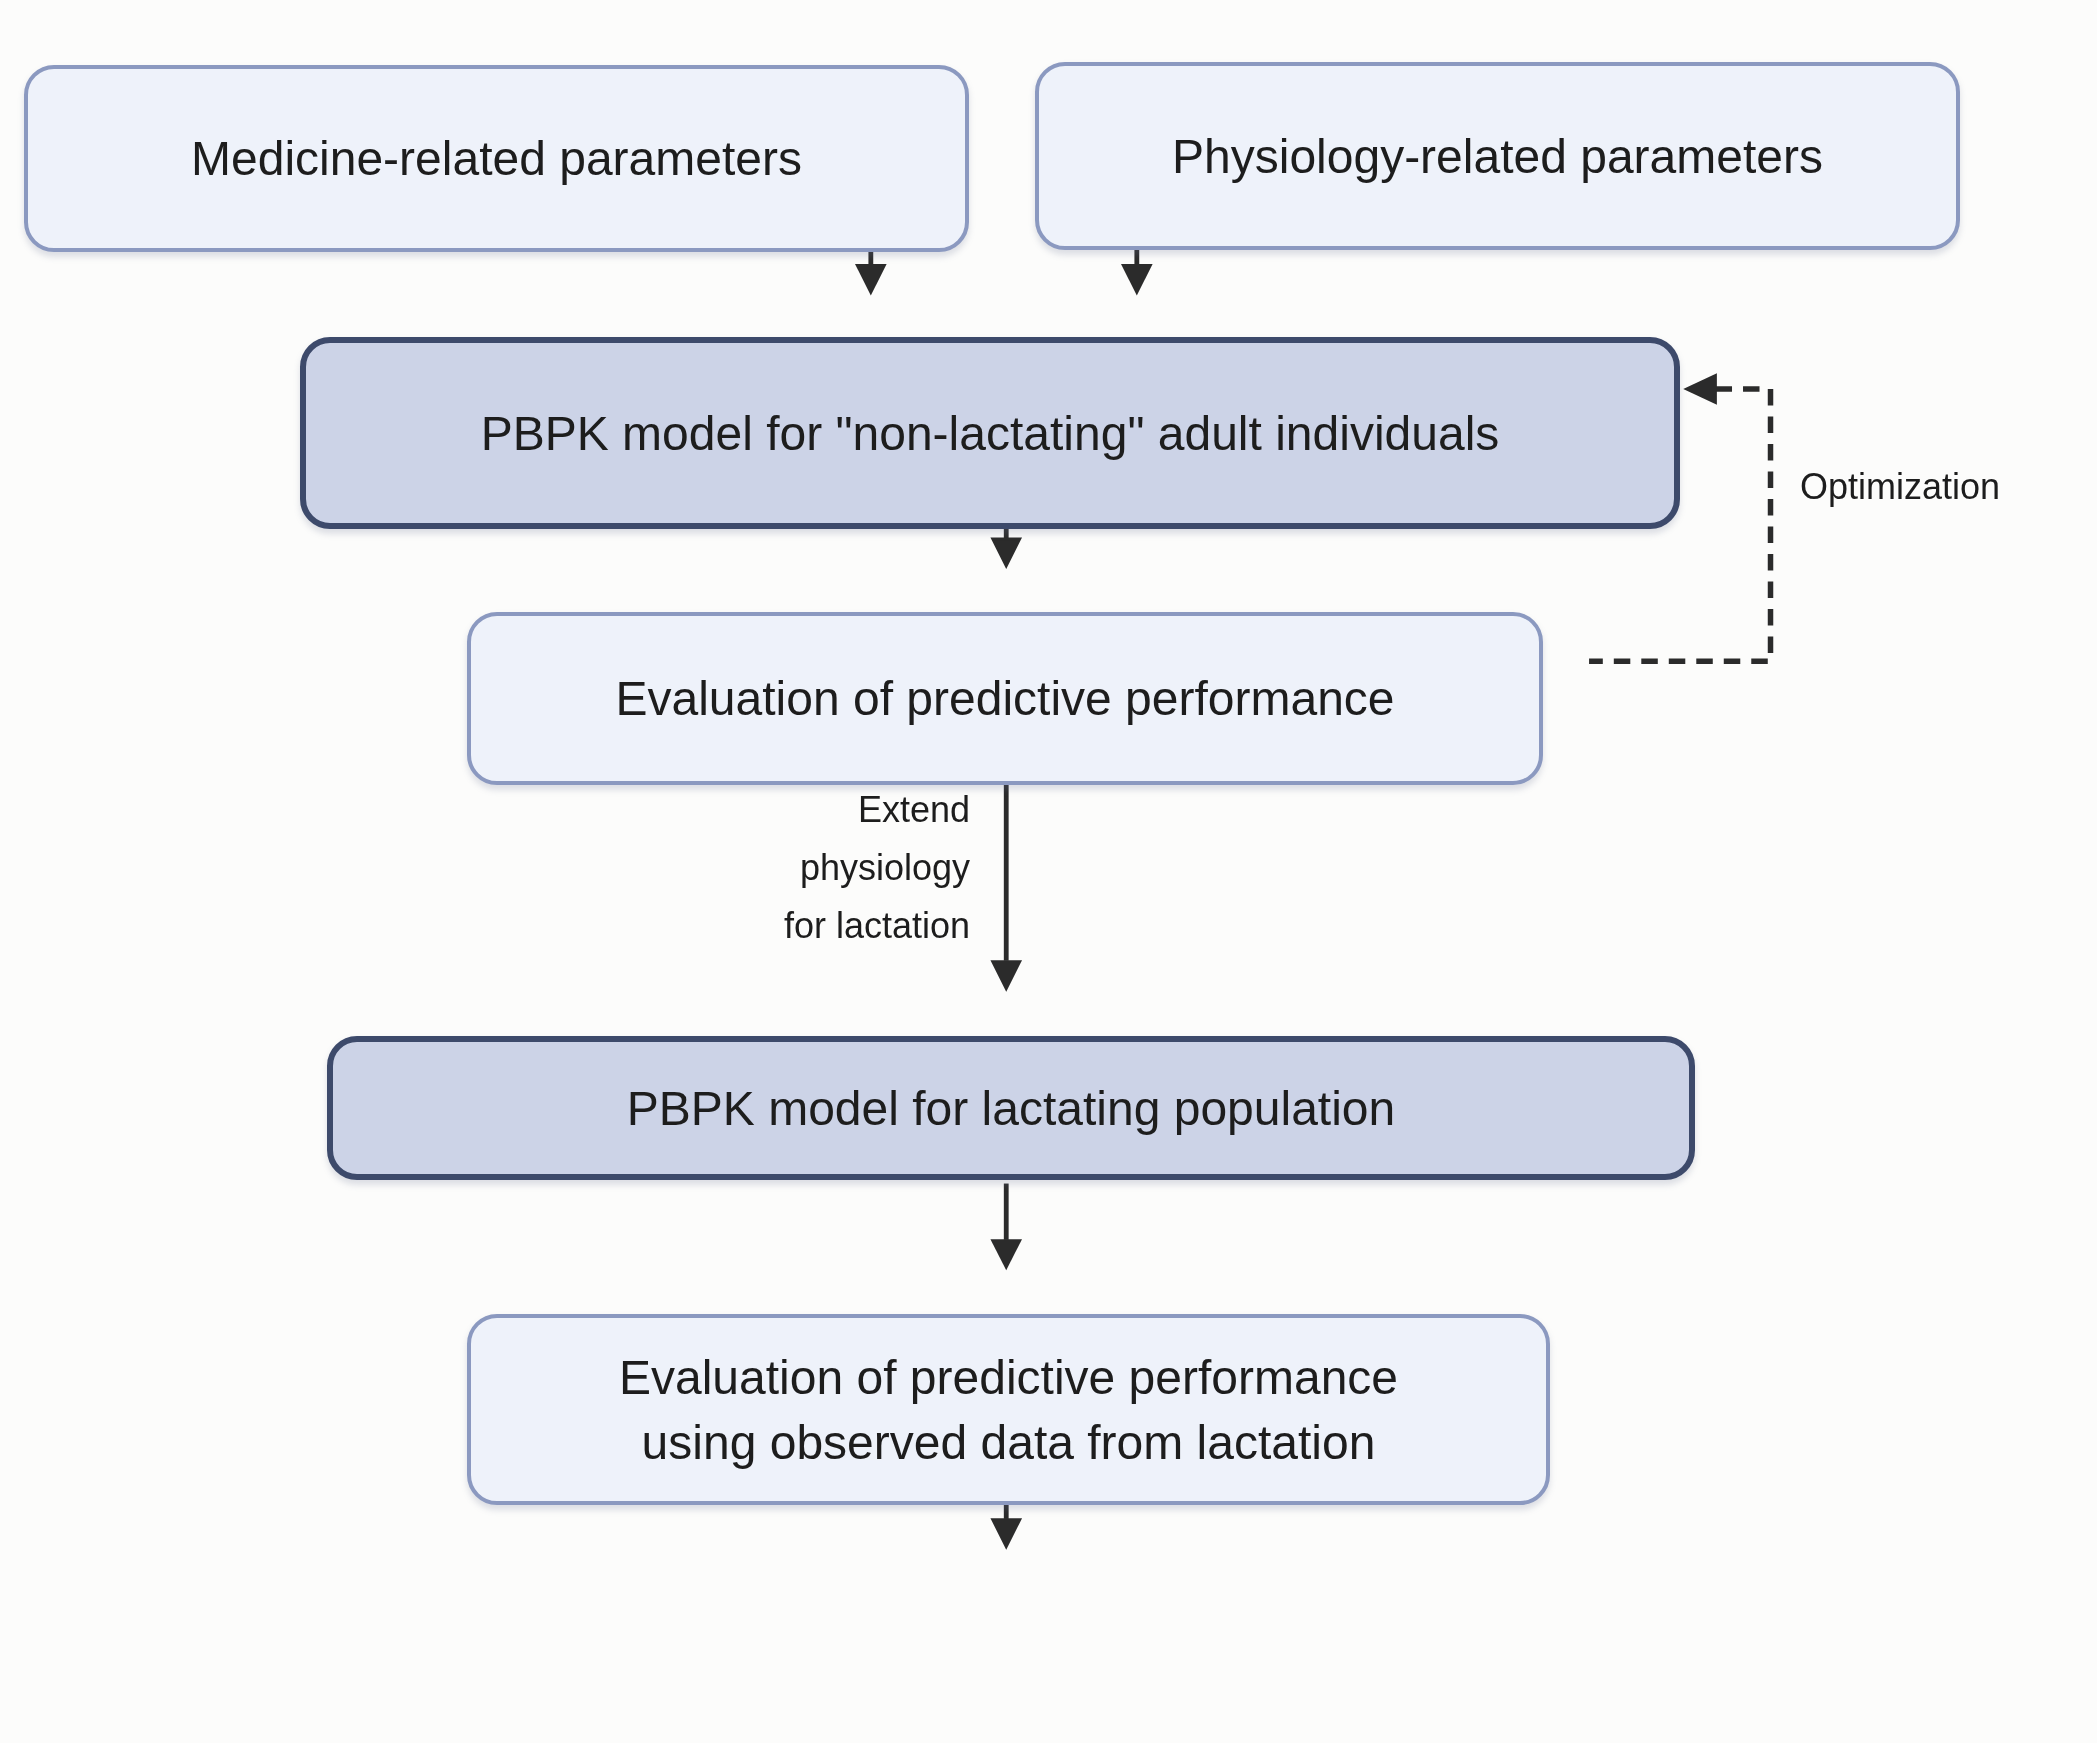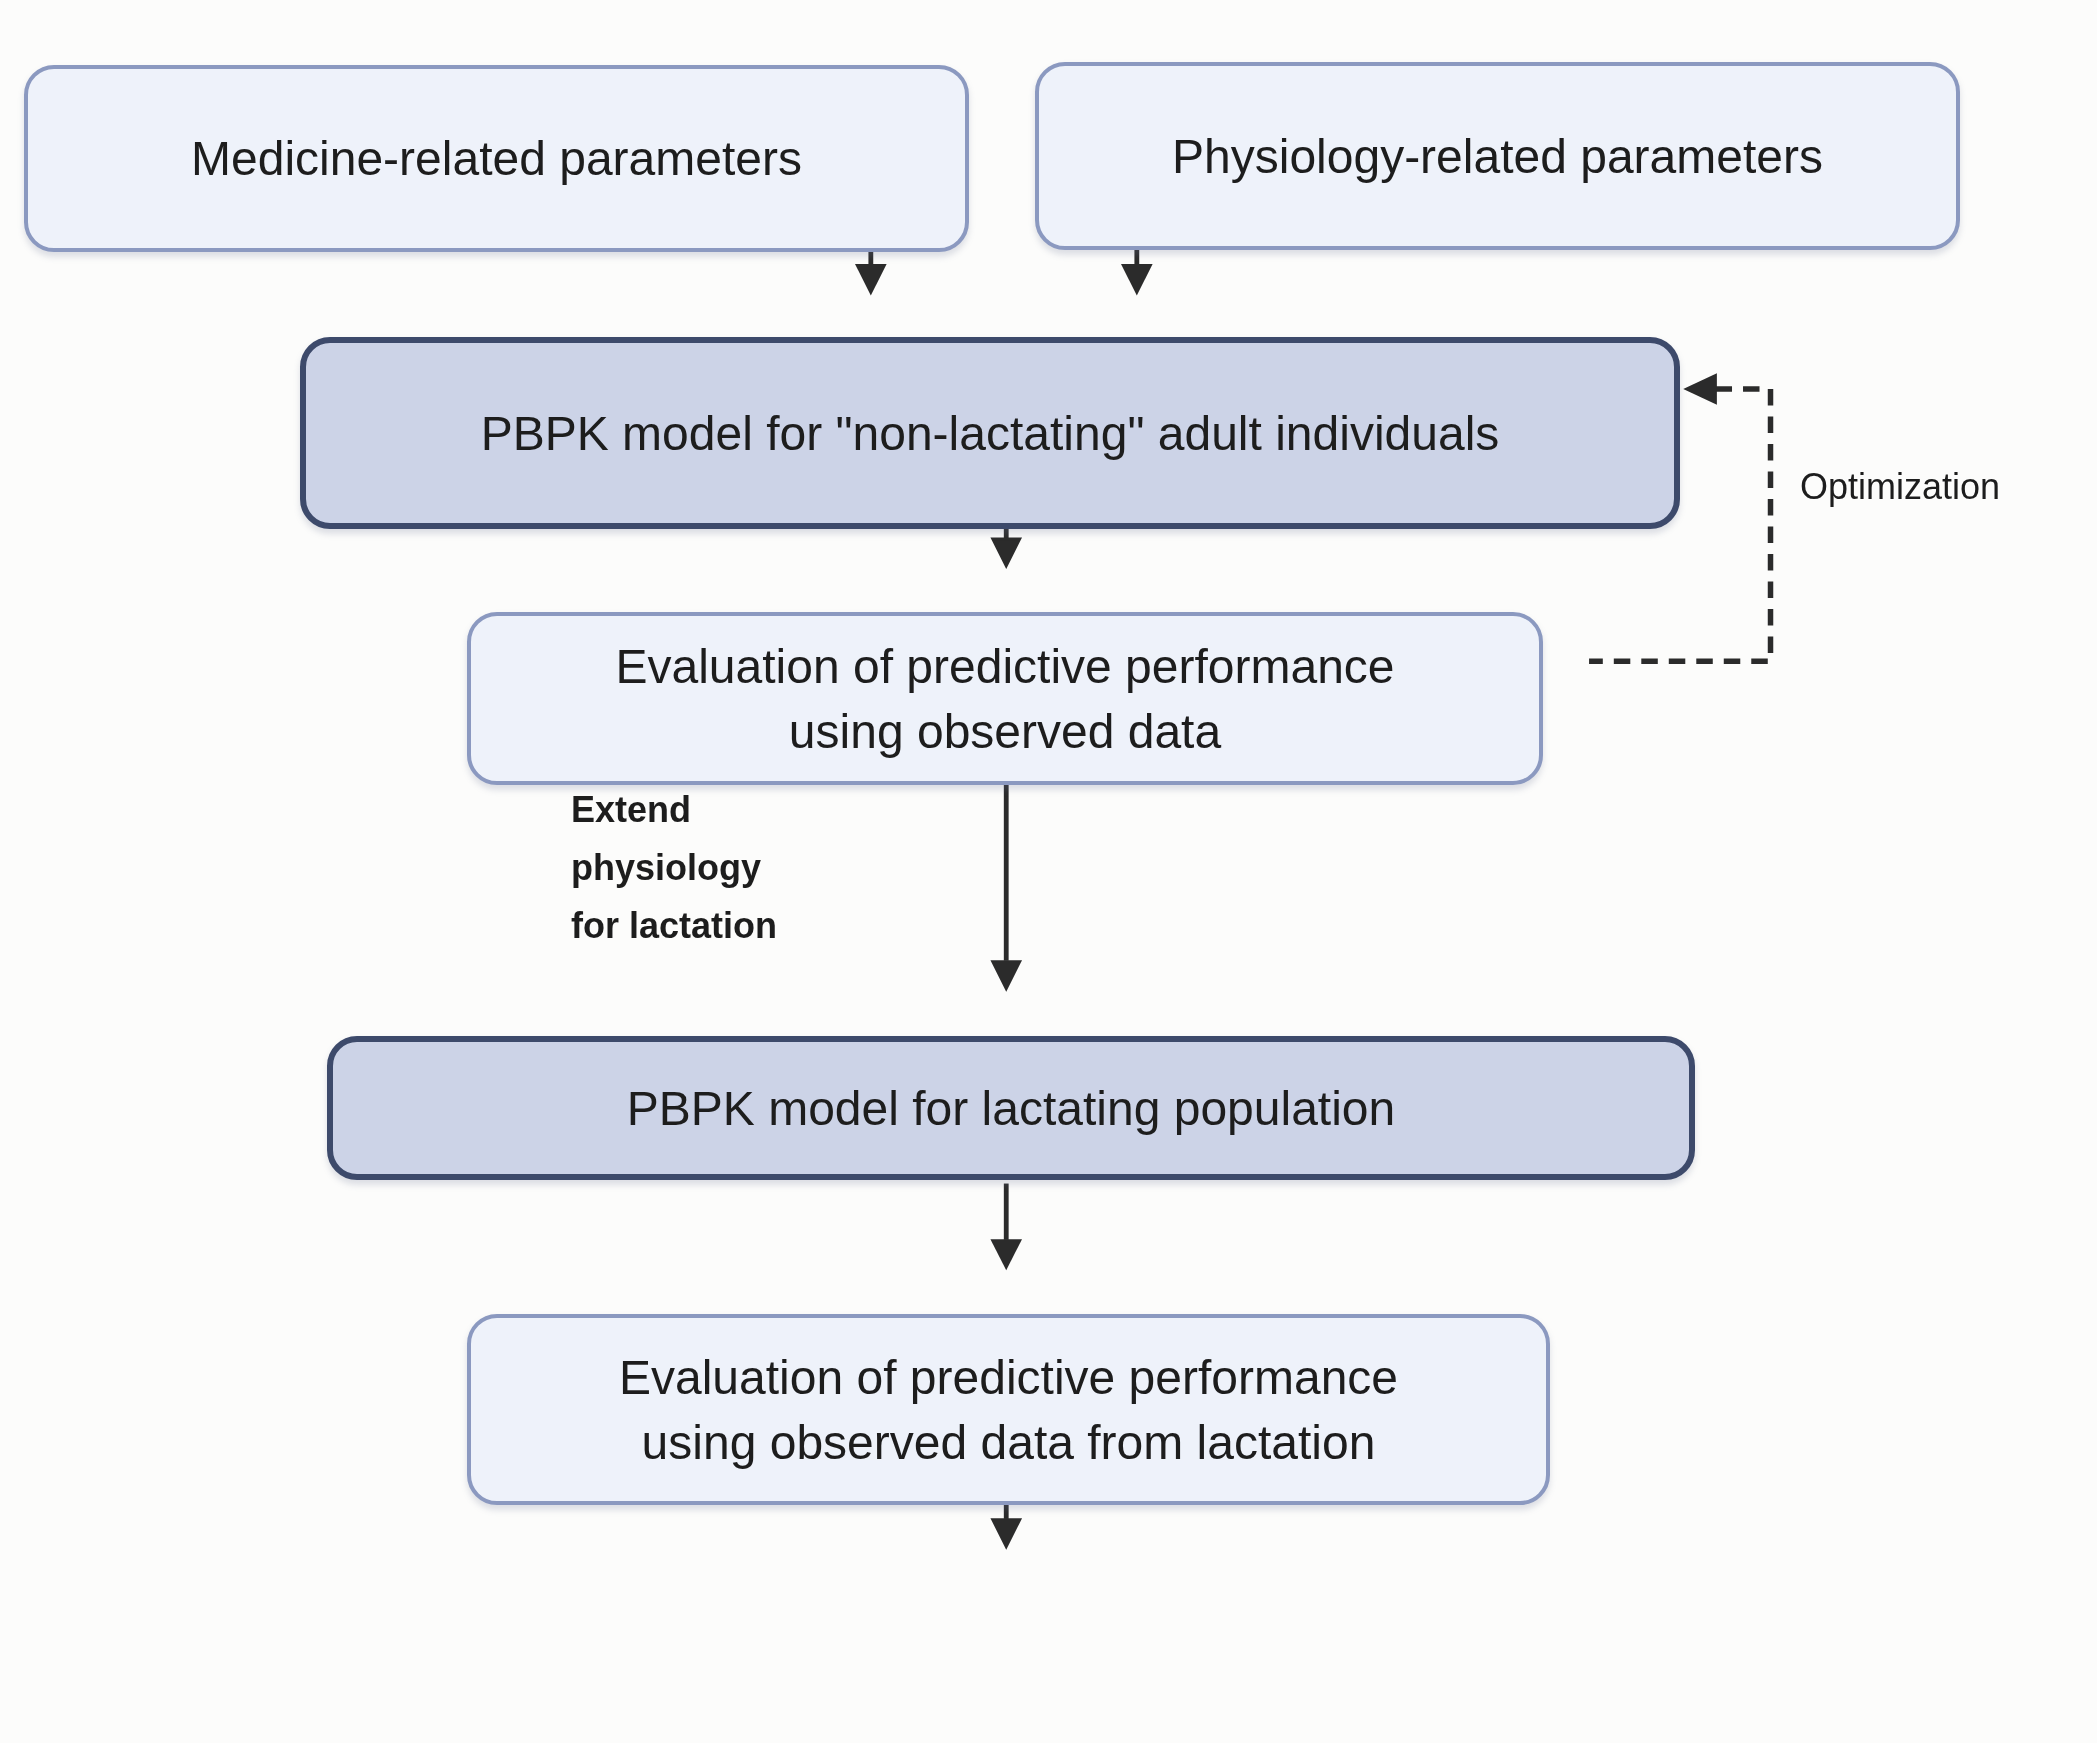--- a/index.html
+++ b/index.html
@@ -39,22 +39,21 @@
     border: 6.2px solid var(--box-dark-border, #3d4a6b);
   }
   .edge-label {
     position: absolute;
     font-size: 36px;
     color: var(--text-color, #1d1d1d);
     white-space: nowrap;
   }
   #extend-label {
     line-height: 58px;
-    text-align: left;
-    font-weight: bold;
+    text-align: right;
   }
   svg.edges {
     position: absolute;
     left: 0;
     top: 0;
     width: 2097px;
     height: 1743px;
   }
   svg.edges line, svg.edges polyline {
     stroke: var(--arrow-color, #2b2b2b);
@@ -113,21 +112,20 @@
   <div class="node node-light" style="left:1035px; top:19px; width:925px; height:188px;">
     <span>Physiology-related parameters</span>
   </div>
 
   <div class="node node-dark" style="left:300px; top:294px; width:1380px; height:192px;">
     <span>PBPK model for "non-lactating" adult individuals</span>
   </div>
 
   <div class="node node-light" style="left:467px; top:569px; width:1076px; height:173px;">
     <span>Evaluation of predictive performance</span>
-    <span>using observed data</span>
   </div>
 
   <div class="node node-dark" style="left:327px; top:993px; width:1368px; height:144px;">
     <span>PBPK model for lactating population</span>
   </div>
 
   <div class="node node-light" style="left:467px; top:1271px; width:1083px; height:191px;">
     <span>Evaluation of predictive performance</span>
     <span>using observed data from lactation</span>
   </div>

